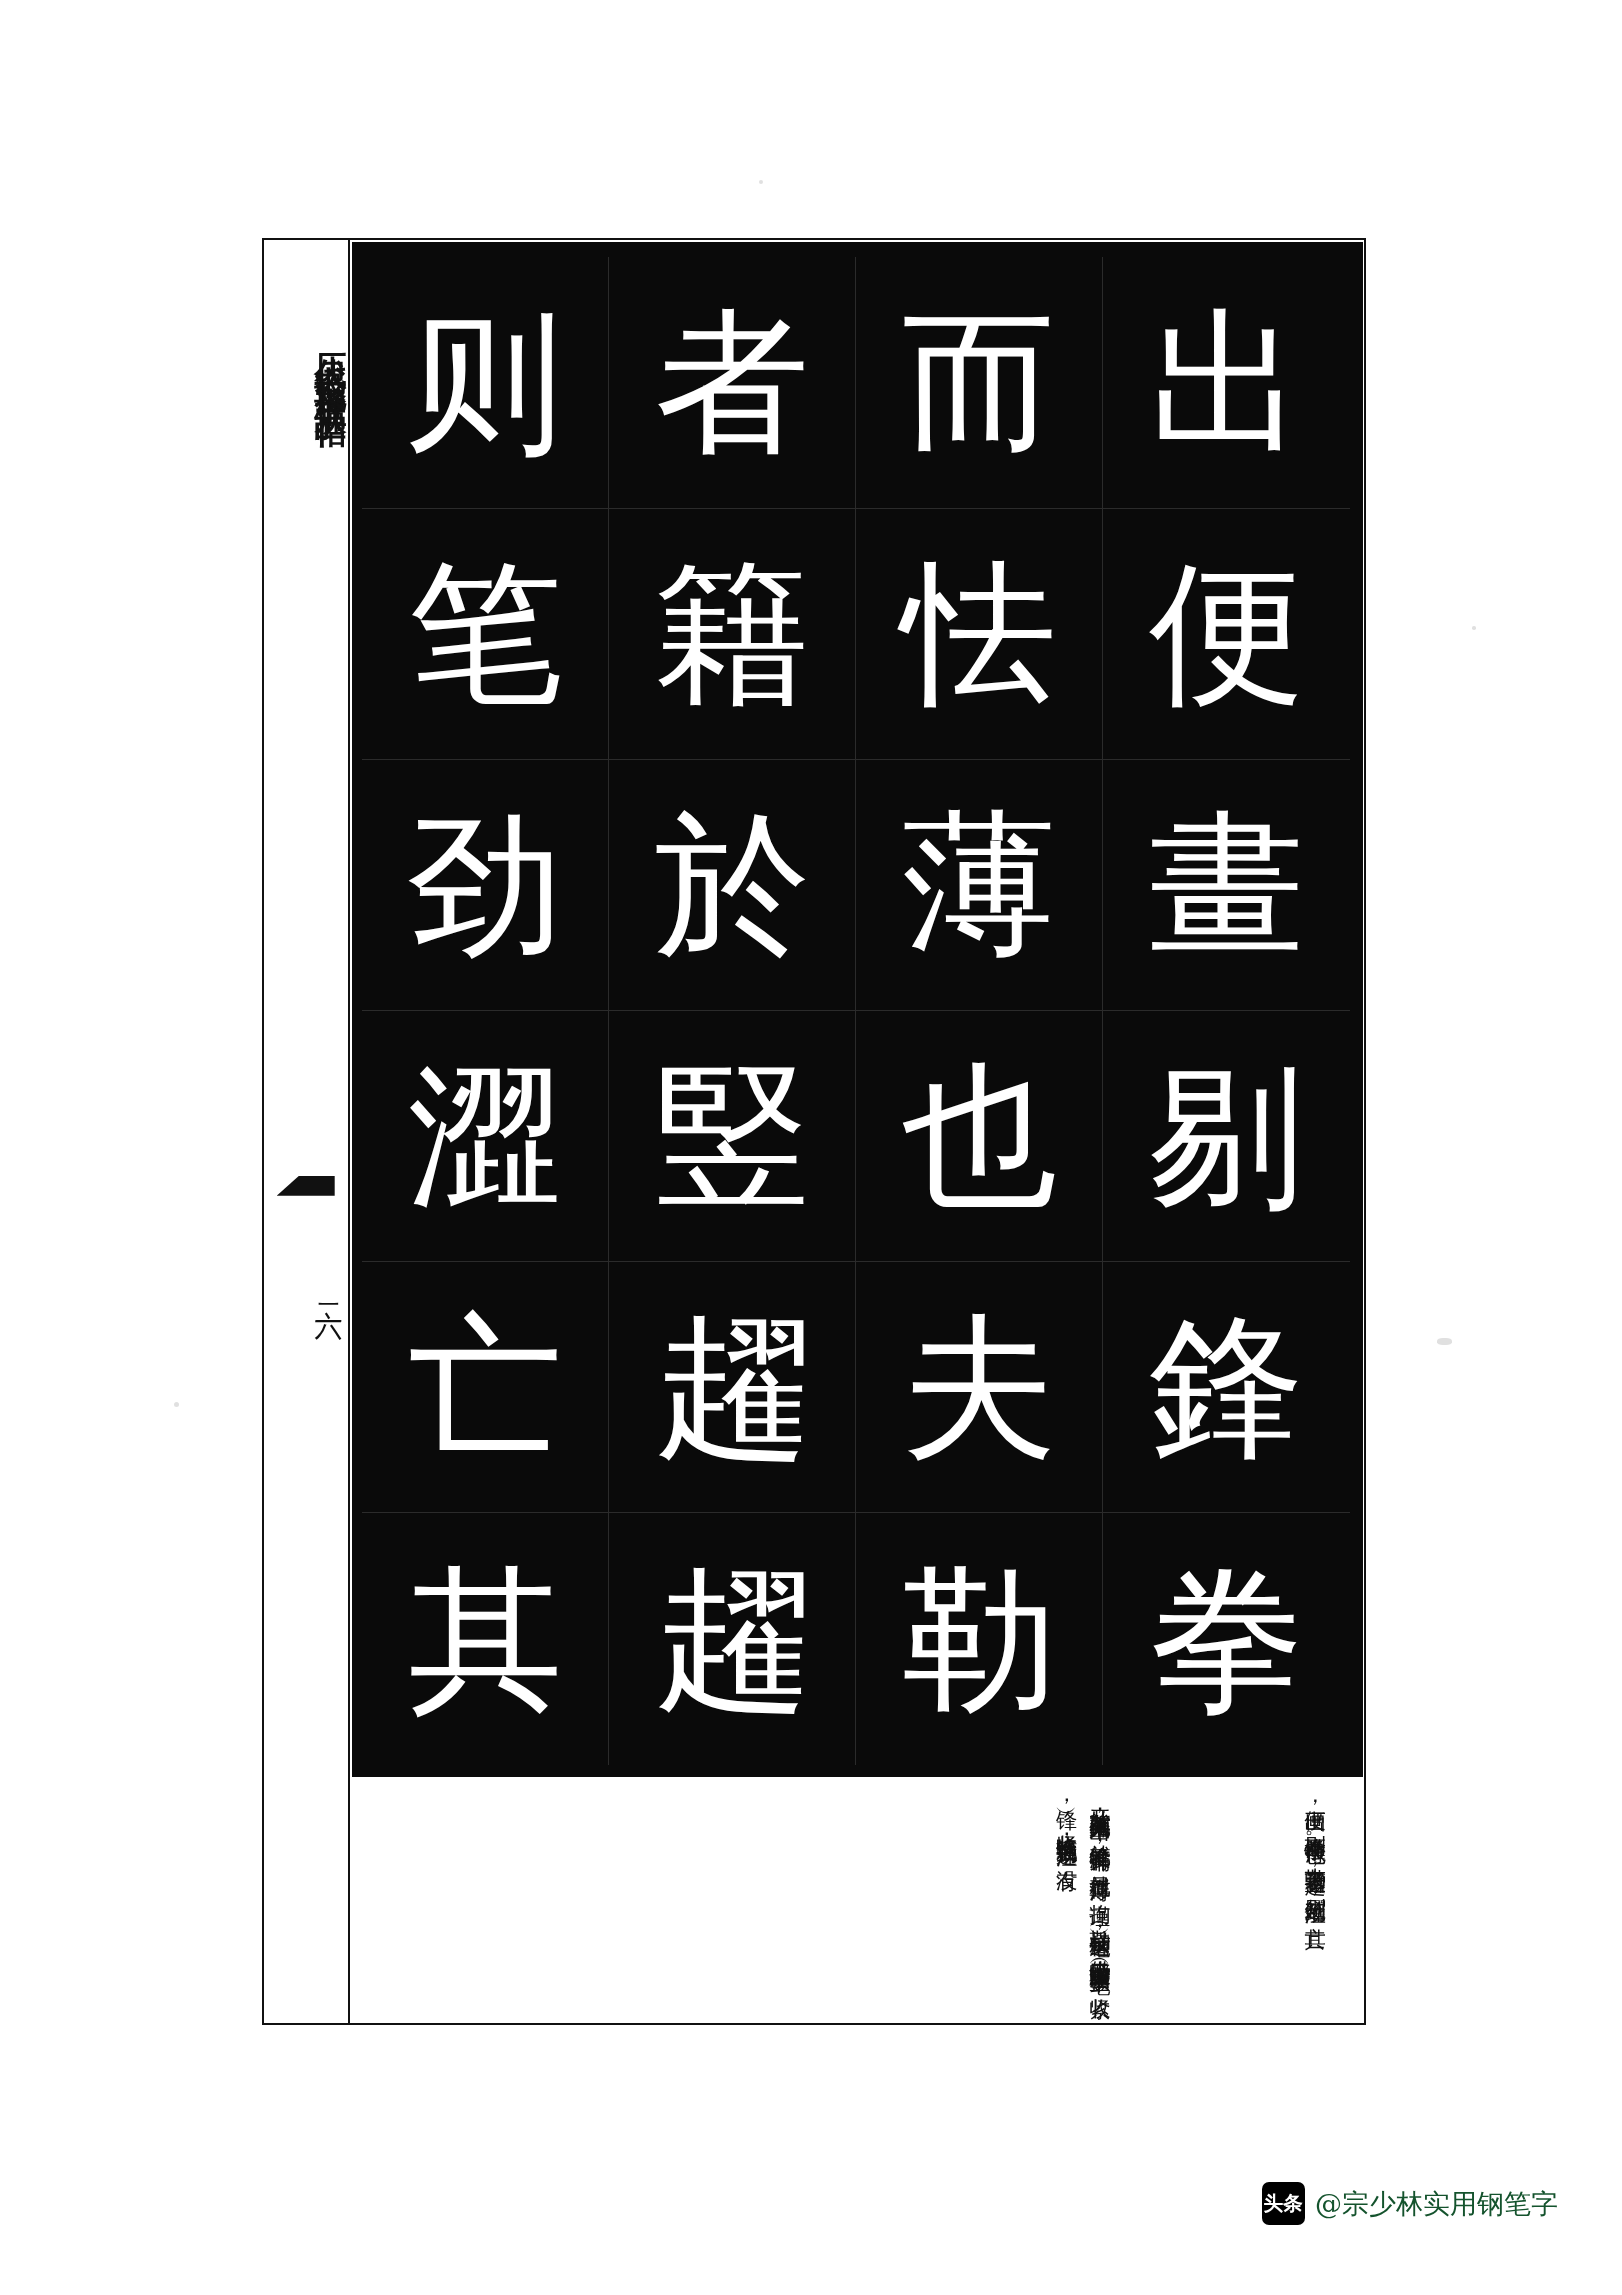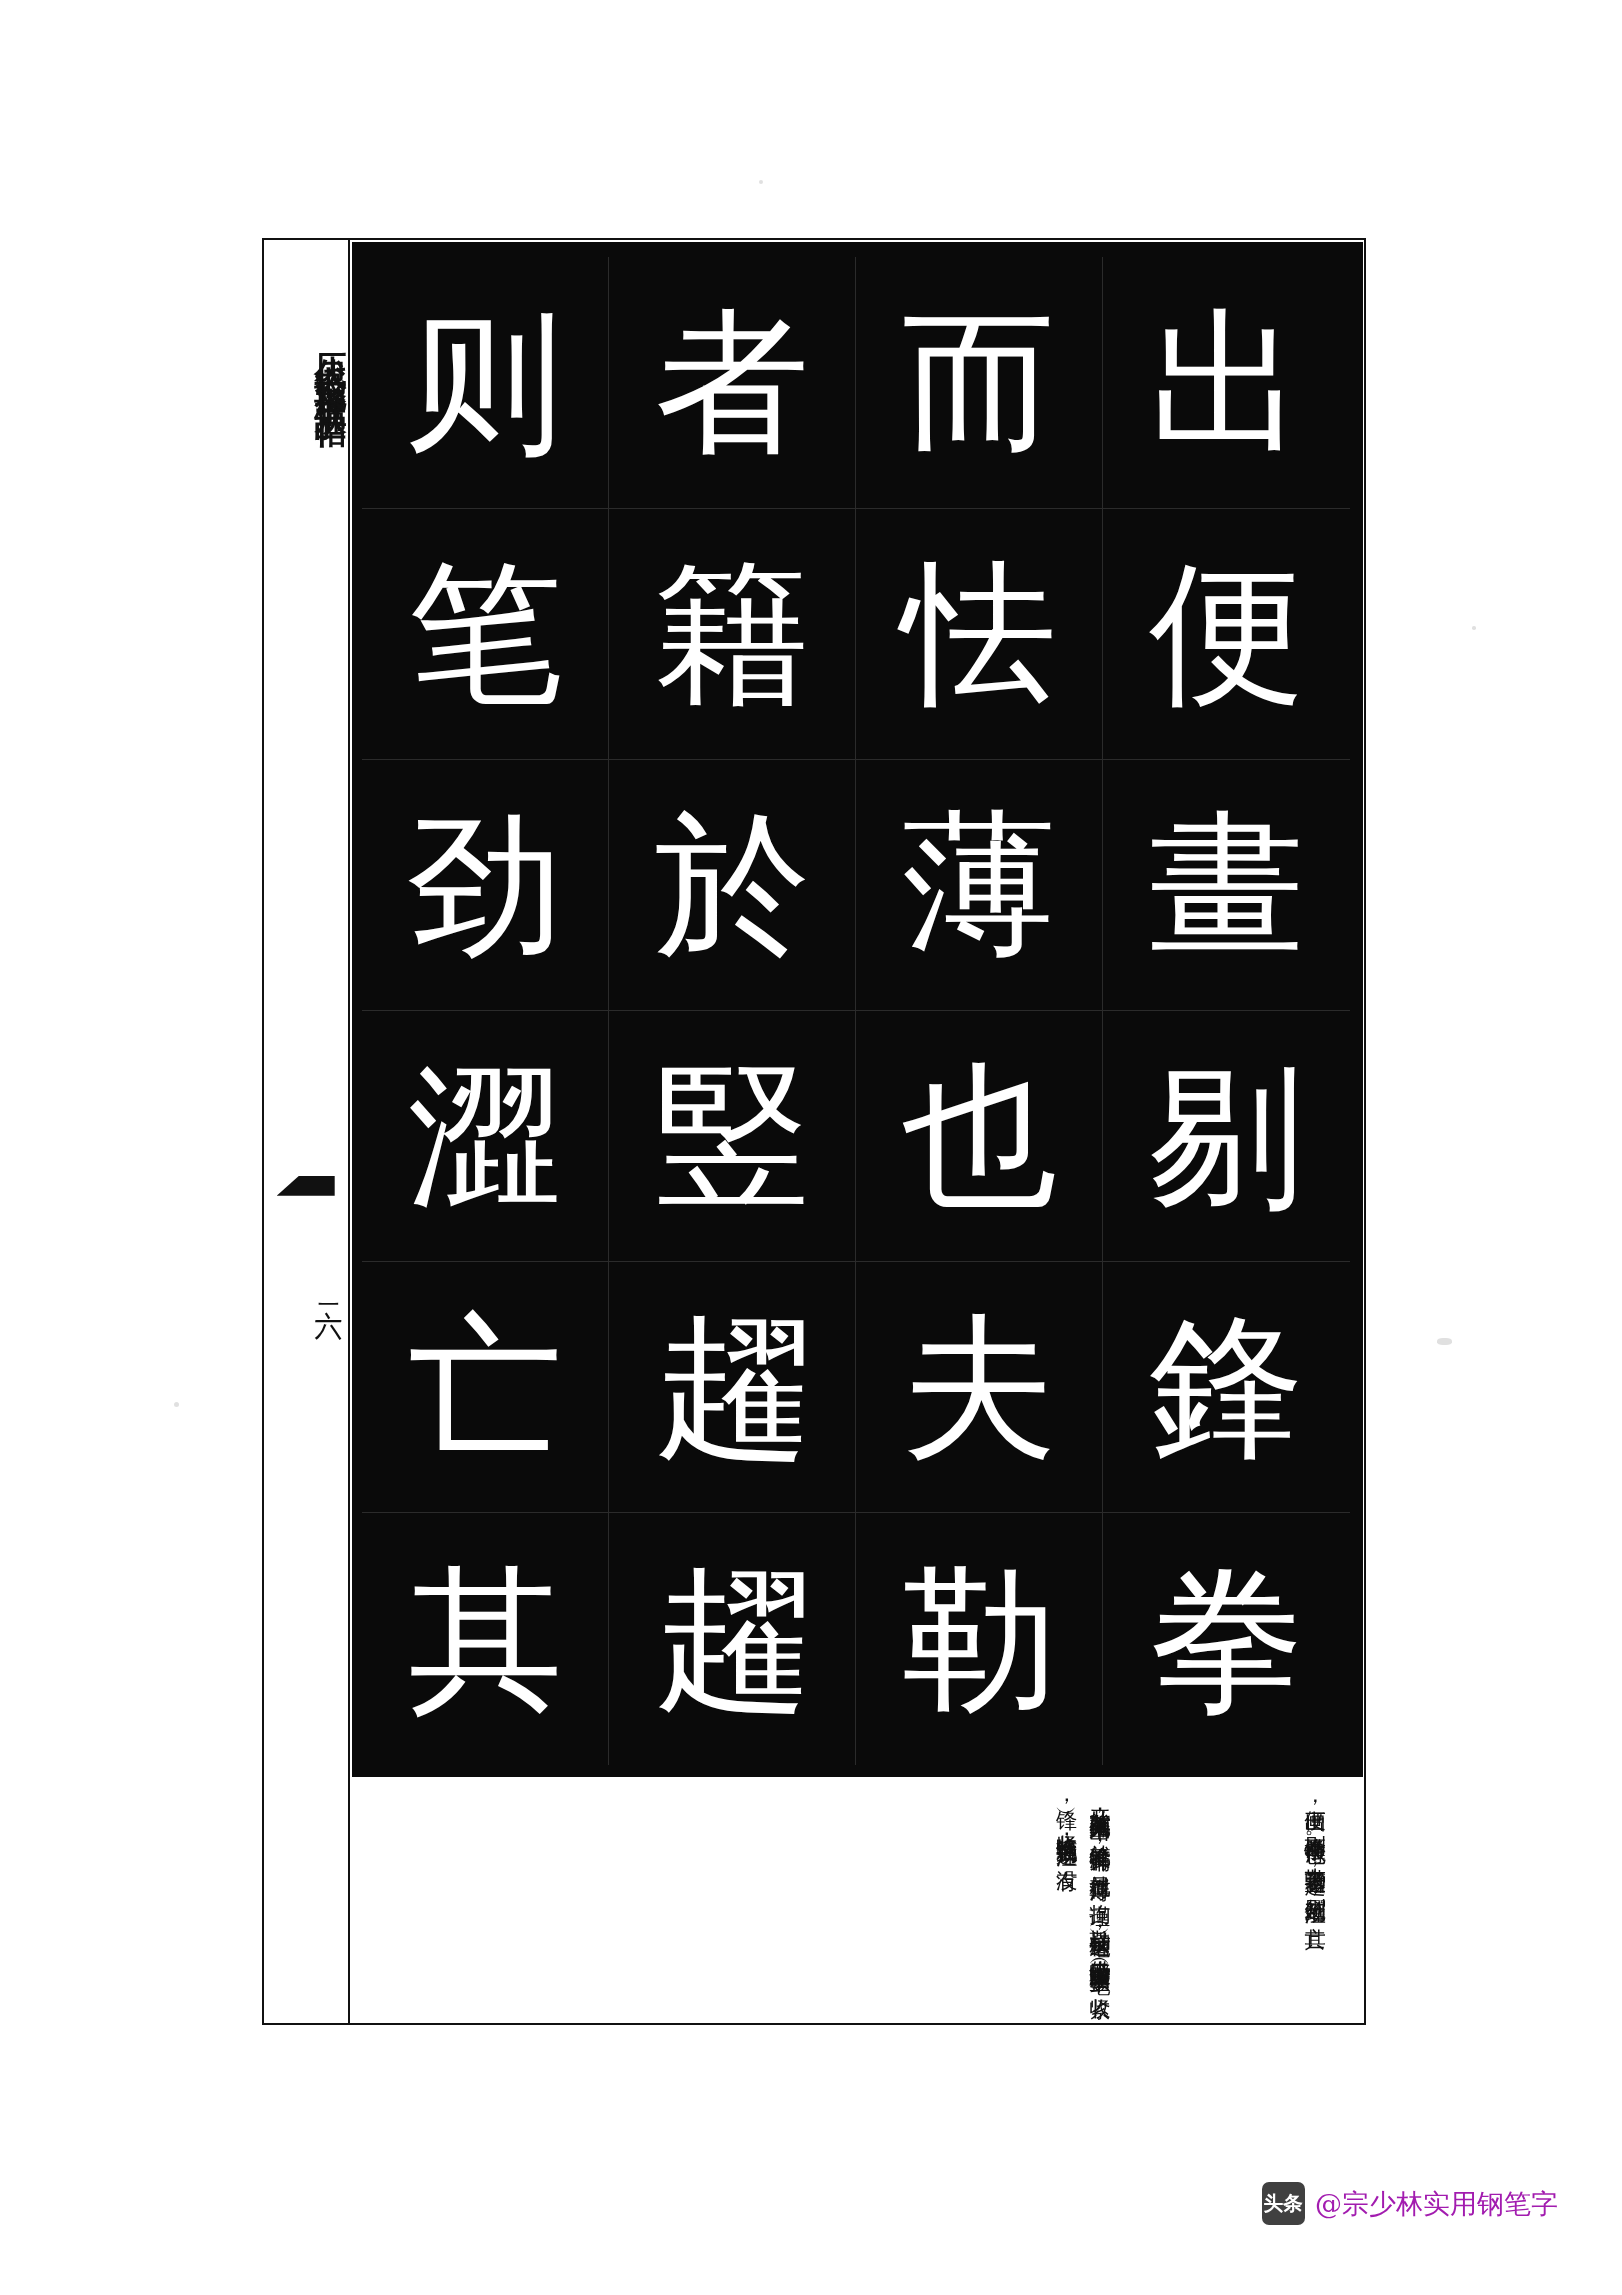--- a/index.html
+++ b/index.html
@@ -147,34 +147,34 @@
     right: 64px;
     bottom: 70px;
     display: flex;
     align-items: center;
     gap: 10.4px;
   }
   #credit-logo {
     width: 43px;
     height: 43px;
     border-radius: 7px;
-    background: #404040;
+    background: #000000;
     color: #ffffff;
     font-family: "DejaVu Serif", "Liberation Serif", serif;
     font-size: 19.7px;
     font-weight: 700;
     display: flex;
     align-items: center;
     justify-content: center;
     letter-spacing: 0px;
   }
   #credit-text {
     font-family: "DejaVu Serif", "Liberation Serif", serif;
     font-size: 27px;
-    color: #a21caf;
+    color: #14532d;
     white-space: nowrap;
   }
 
   
   .speckle {
     position: absolute;
     background: #d8d8d8;
     border-radius: 50%;
     opacity: .8;
   }

